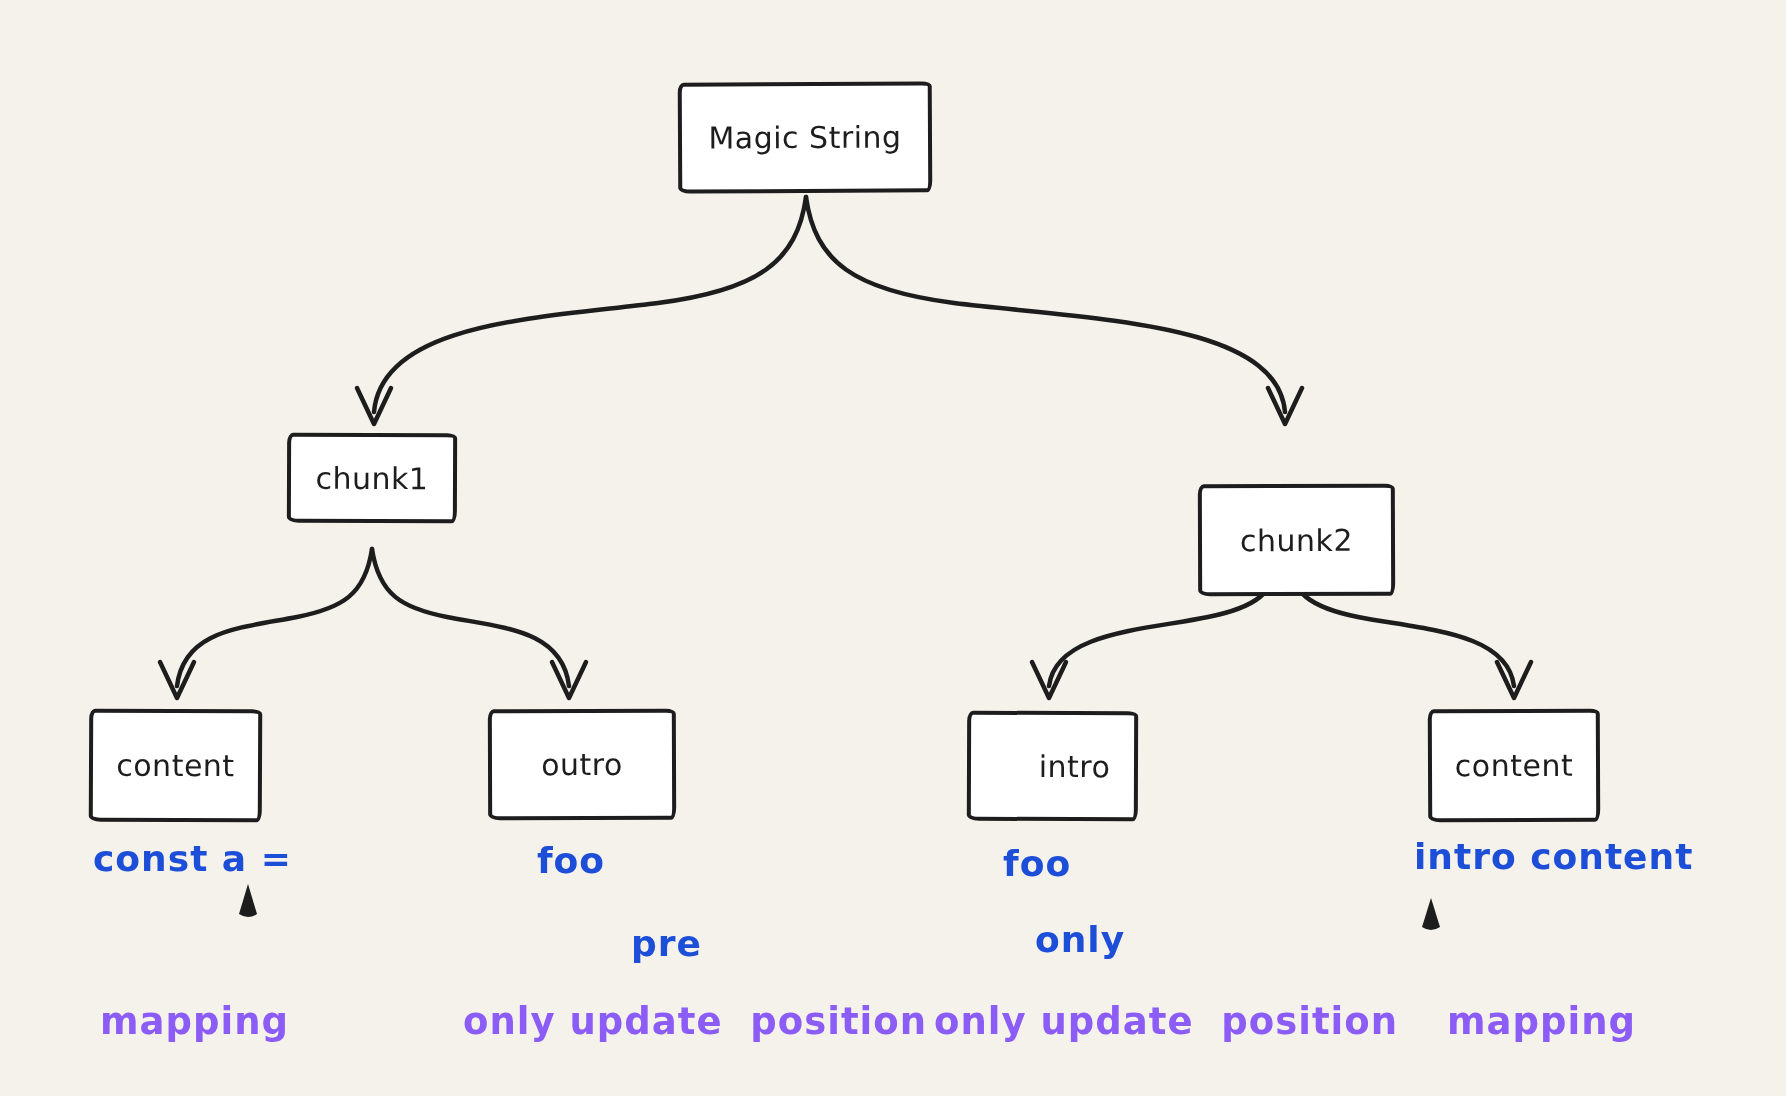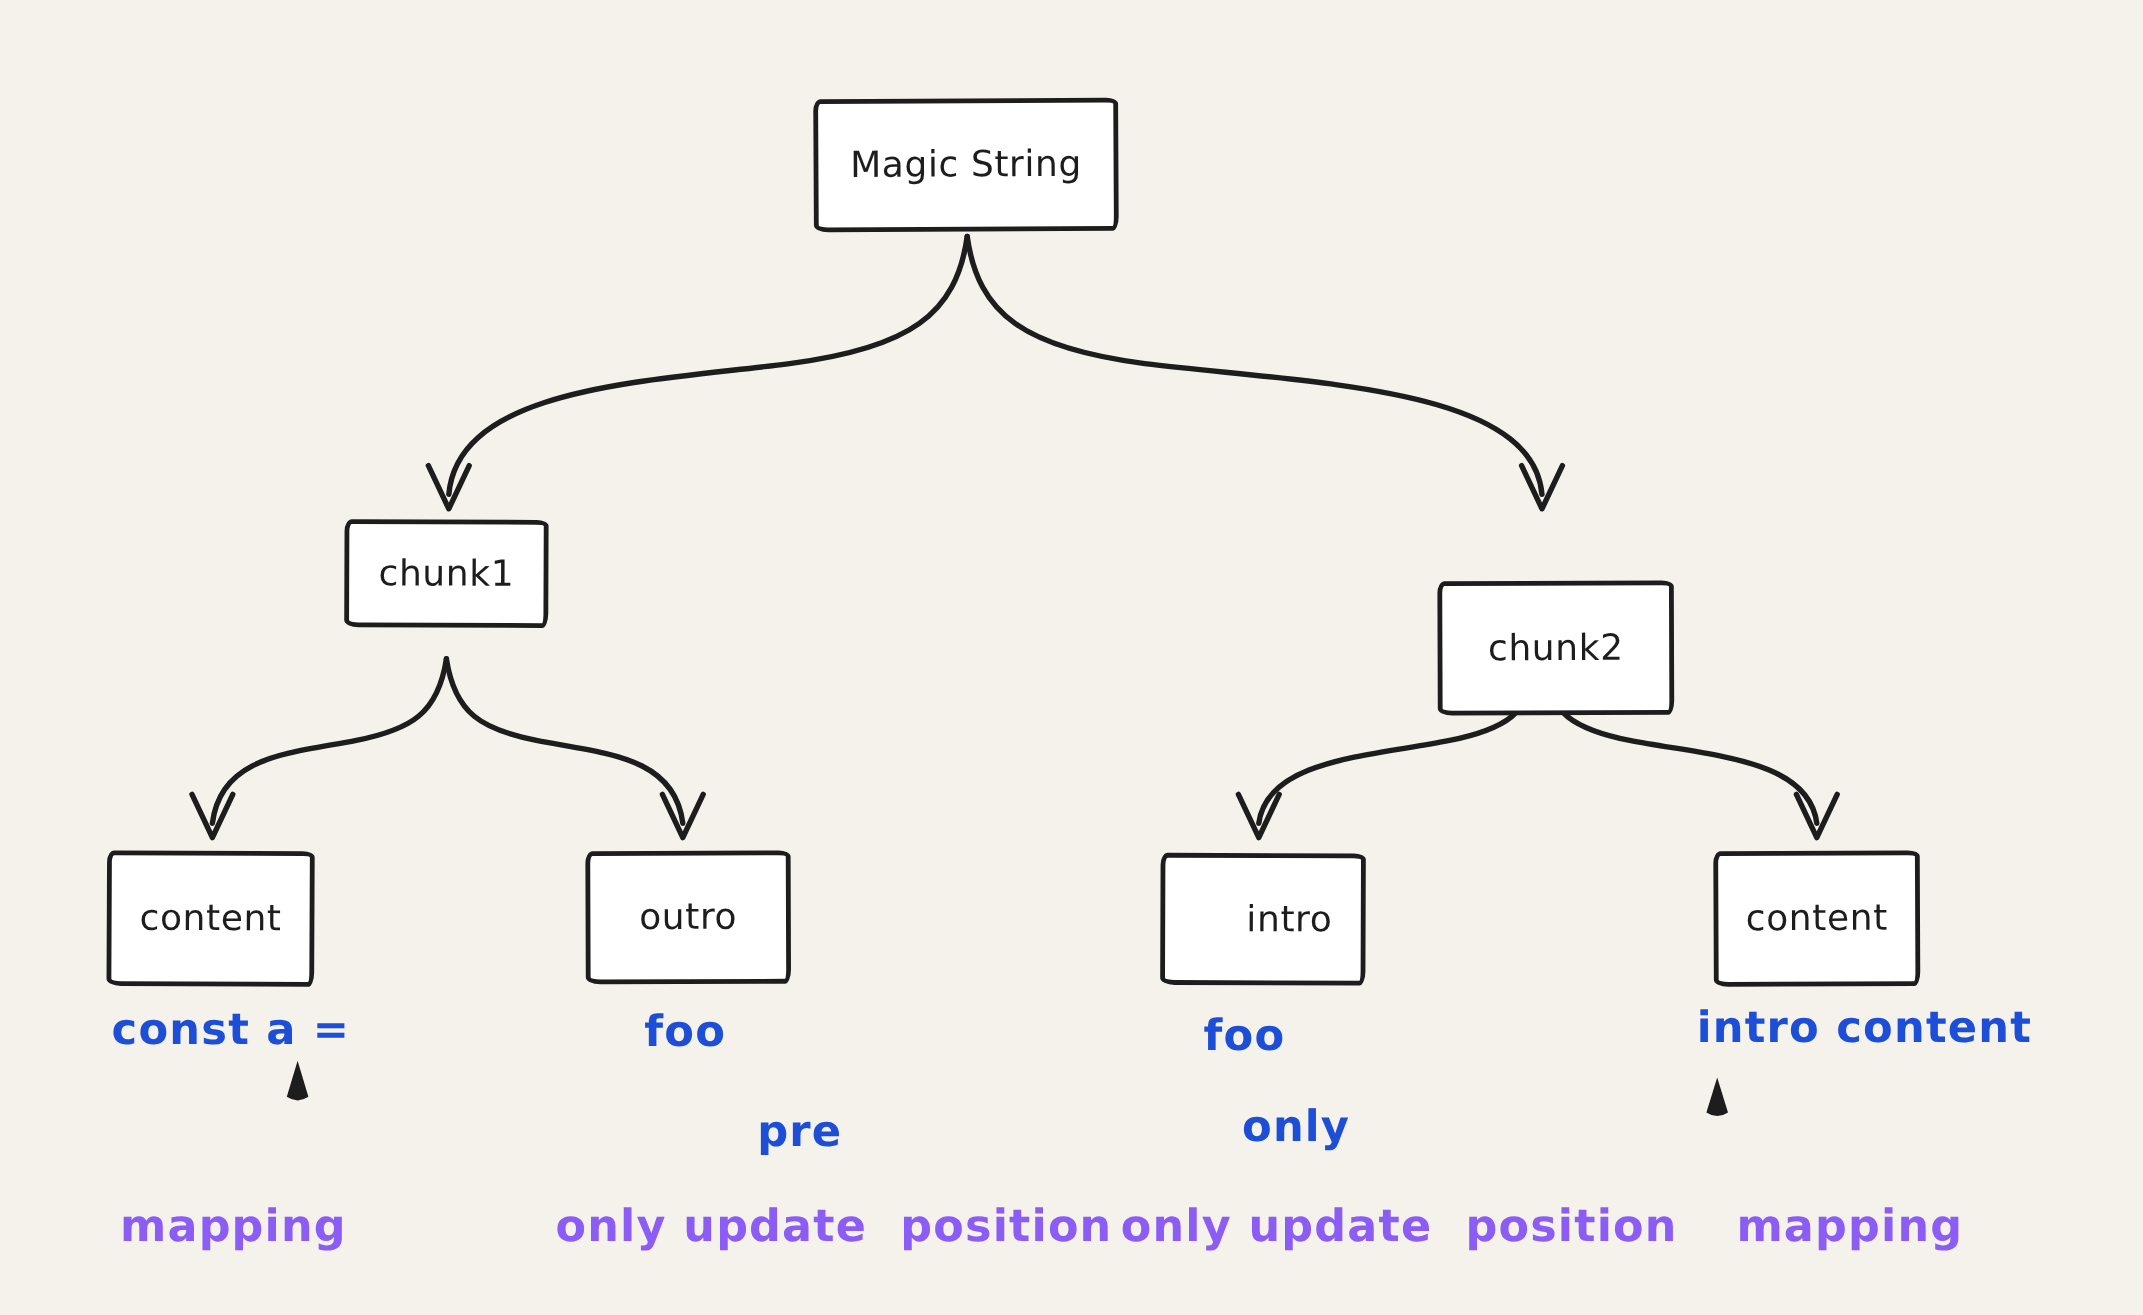--- a/index.html
+++ b/index.html
@@ -36,21 +36,21 @@
     align-items: center;
     justify-content: center;
     font-size: 30px;
     letter-spacing: 0.5px;
     box-sizing: border-box;
   }
   .node-root     { left: 678px;  top: 82px;  width: 254px; height: 111px; transform: rotate(-0.3deg); }
   .node-chunk1   { left: 287px;  top: 433px; width: 170px; height: 90px; transform: rotate(0.2deg); }
   .node-chunk2   { left: 1198px; top: 436px; width: 197px; height: 112px; transform: rotate(-0.2deg); margin-top: 48px; }
   .node-content-l{ left: 89px;   top: 709px; width: 173px; height: 113px; transform: rotate(0.25deg); }
-  .node-outro    { left: 488px;  top: 709px; width: 171px; height: 111px; transform: rotate(-0.2deg); }
+  .node-outro    { left: 488px;  top: 709px; width: 188px; height: 111px; transform: rotate(-0.2deg); }
   .node-intro    { left: 967px;  top: 711px; width: 171px; height: 110px; transform: rotate(0.2deg); padding-left: 44px; }
   .node-content-r{ left: 1428px; top: 709px; width: 172px; height: 113px; transform: rotate(-0.25deg); }
 
   .note {
     position: absolute;
     font-size: 36px;
     font-weight: 600;
     letter-spacing: 1px;
     white-space: pre;
     color: #1d4ed8;

